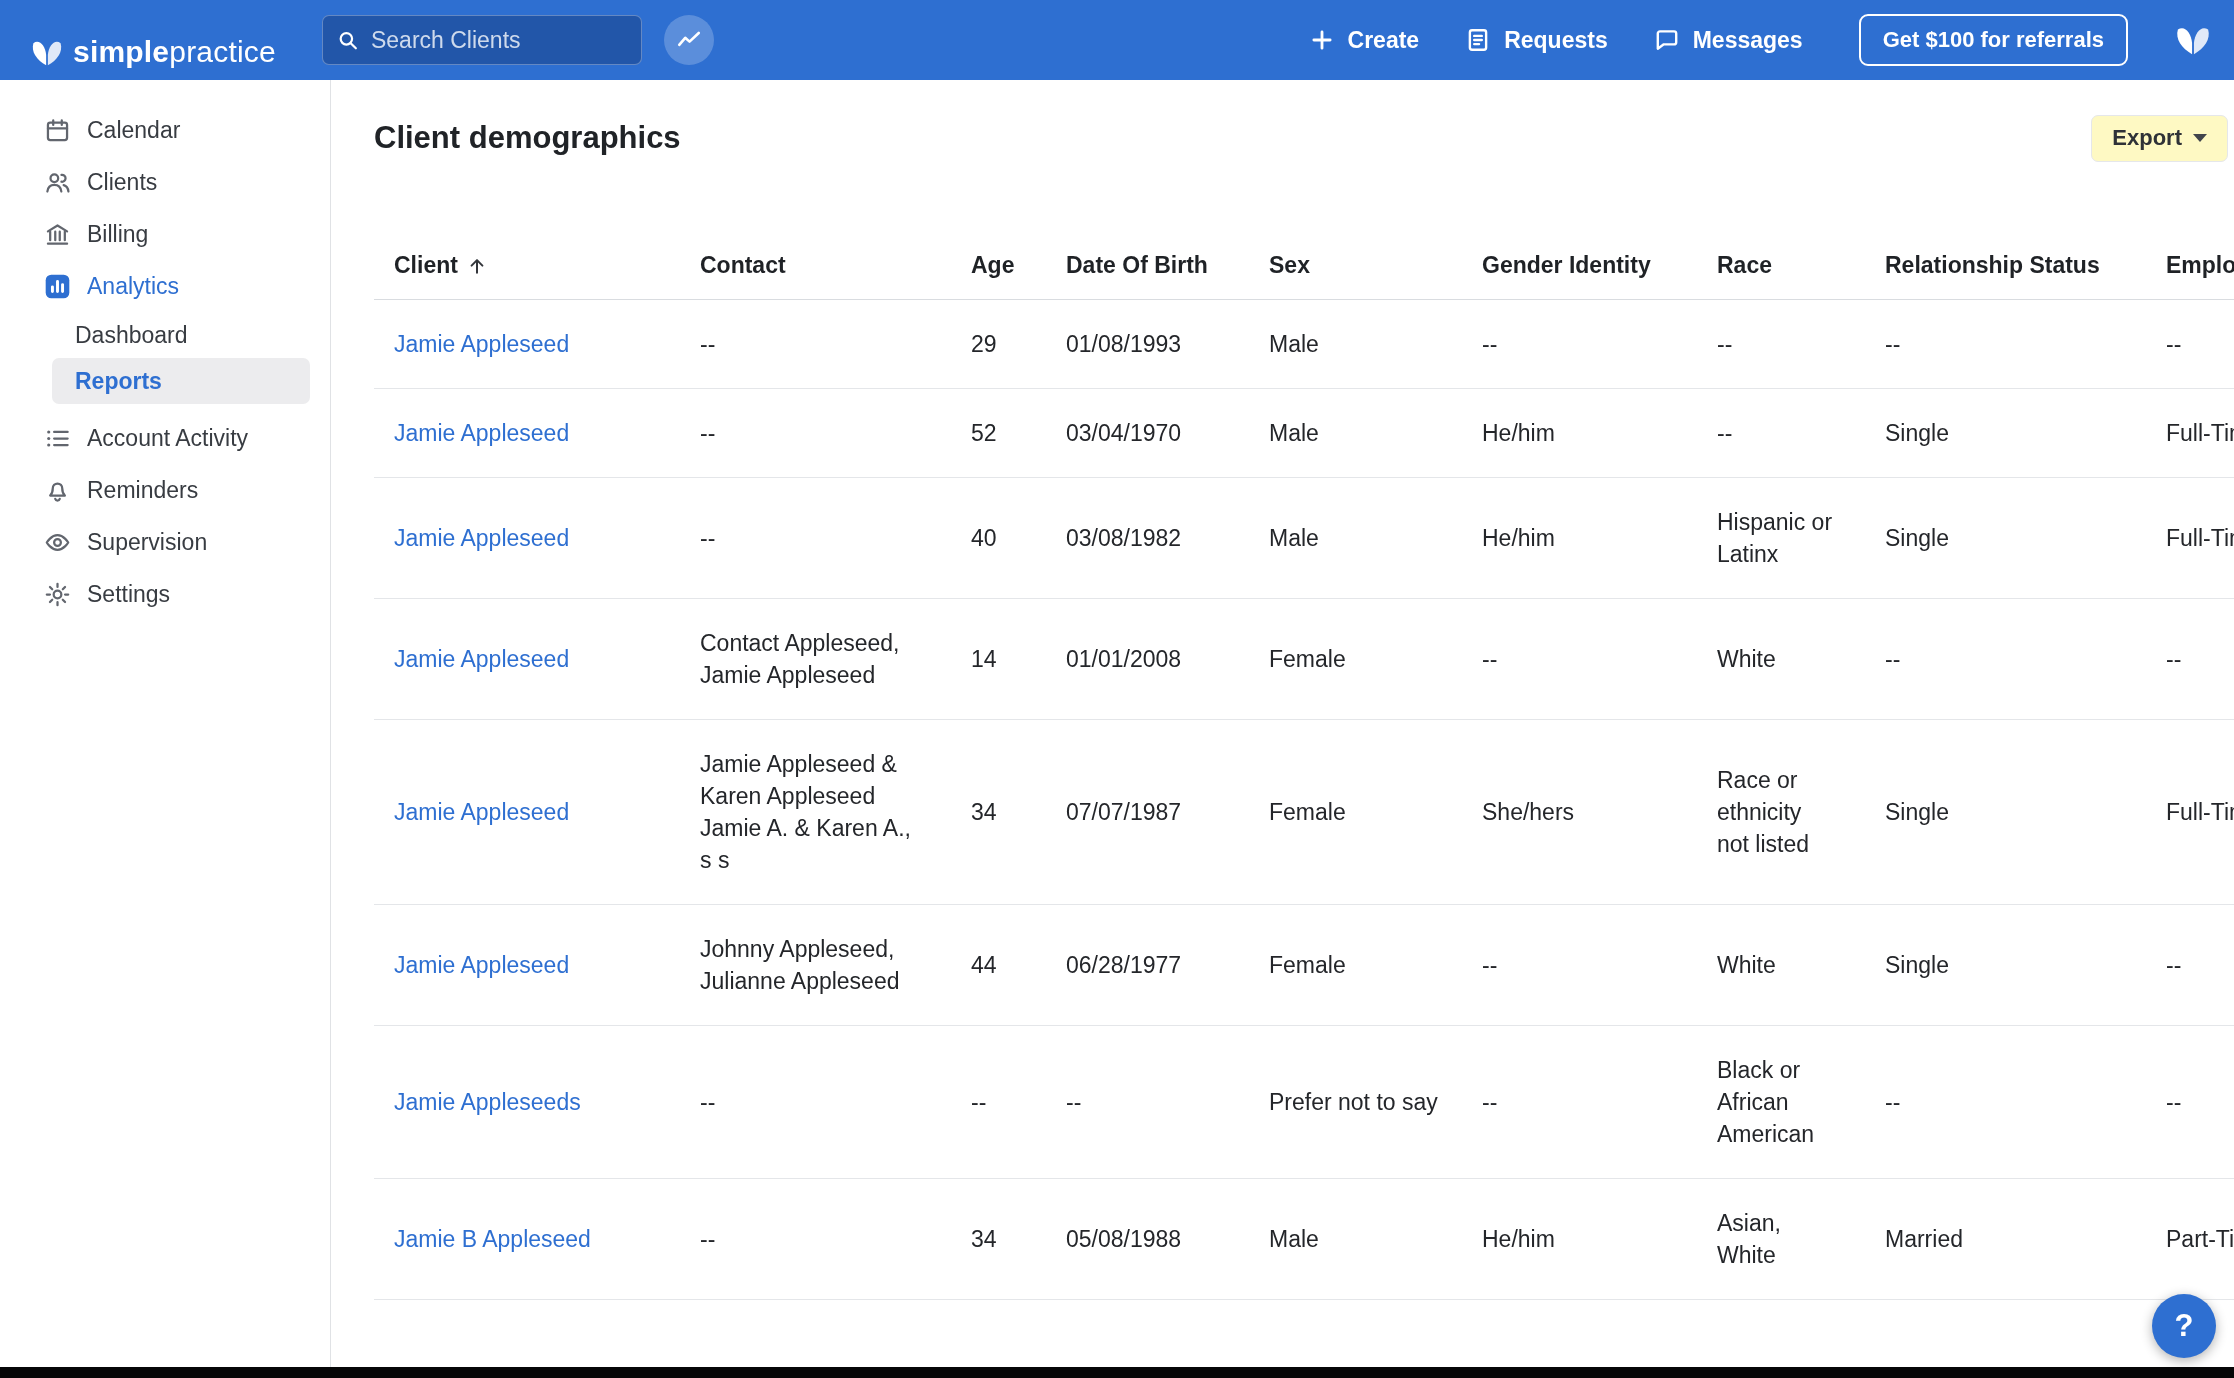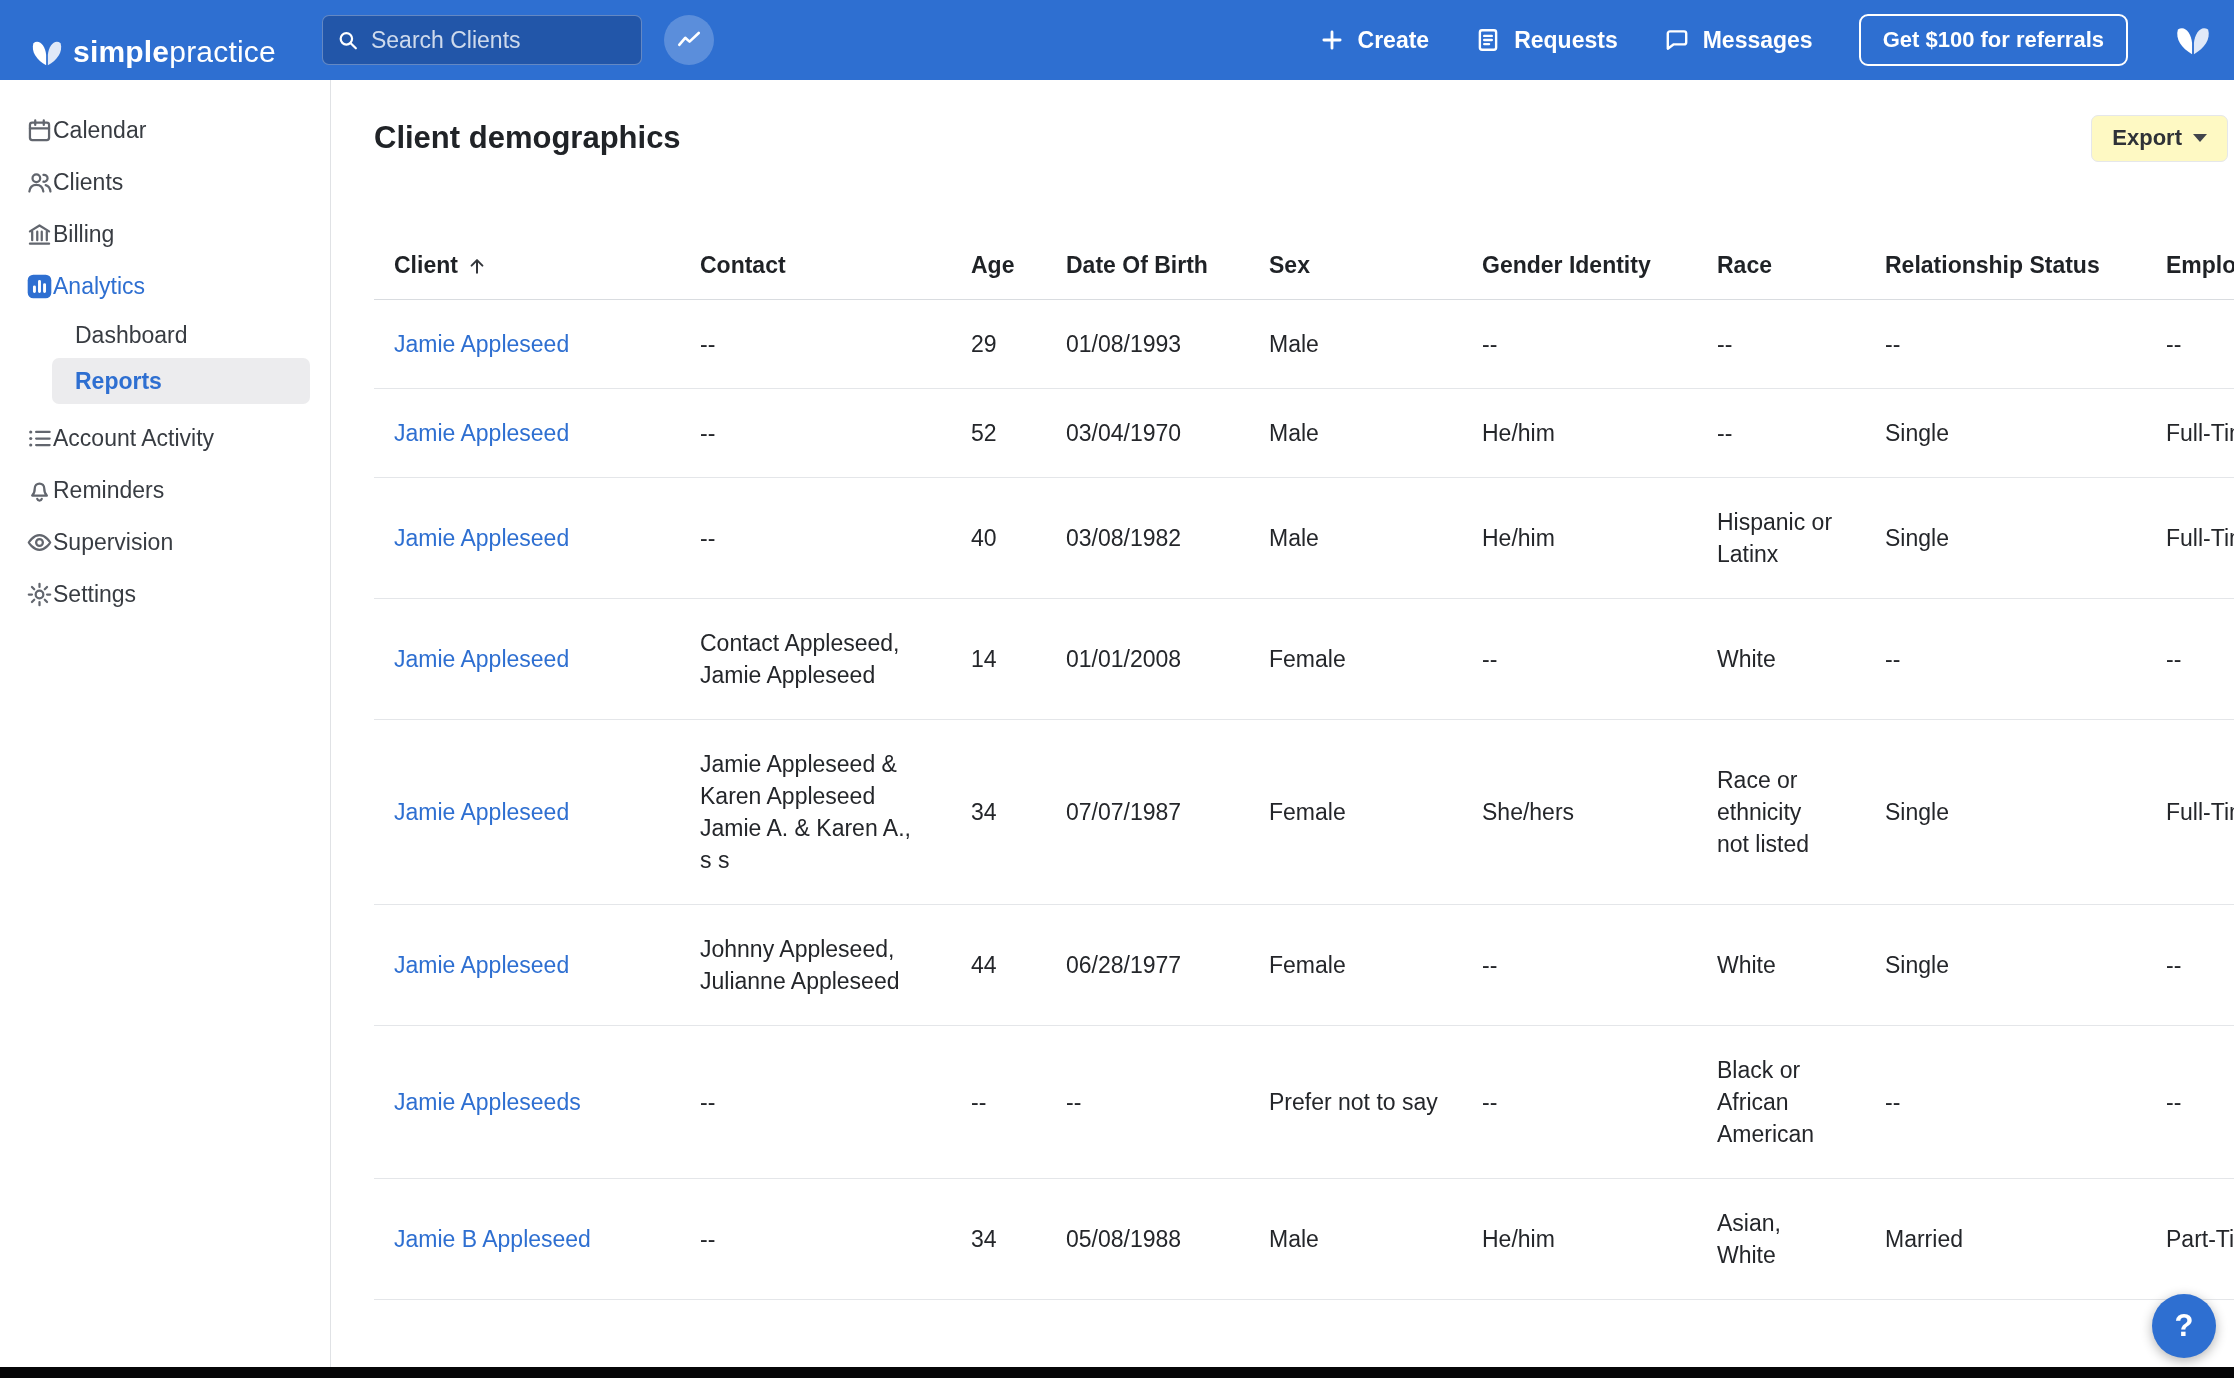--- a/index.html
+++ b/index.html
@@ -20,25 +20,25 @@
   .logo-text{color:#fff;font-size:30px;letter-spacing:.2px;}
   .logo-text b{font-weight:700;}
   .search-wrap{margin-left:46px;display:flex;align-items:center;height:50px;width:320px;
     background:rgba(11,40,95,.35);border:1px solid rgba(255,255,255,.3);border-radius:7px;padding:0 14px;}
   .search-input{background:transparent;border:none;outline:none;color:#fff;font-size:23px;margin-left:12px;width:100%;font-family:inherit;}
   .search-input::placeholder{color:rgba(255,255,255,.78);}
   .activity-btn{width:50px;height:50px;border-radius:50%;margin-left:22px;border:none;cursor:pointer;
     background:rgba(255,255,255,.22);display:flex;align-items:center;justify-content:center;}
   .topbar-right{margin-left:auto;display:flex;align-items:center;gap:46px;margin-right:22px;}
   .tb-item{display:flex;align-items:center;gap:13px;color:#fff;font-size:23px;font-weight:600;background:none;border:none;cursor:pointer;}
-  .referral-btn{border:2px solid #fff;border-radius:9px;background:transparent;color:#fff;font-size:22px;font-weight:700;padding:11px 22px;cursor:pointer;}
+  .referral-btn{border:2px solid #fff;border-radius:9px;background:transparent;color:#fff;font-size:22px;font-weight:700;padding:11px 22px;cursor:pointer;margin-left:10px;}
 
   
   .sidebar{position:absolute;top:80px;left:0;bottom:11px;width:331px;background:#fff;border-right:1px solid #e0e2e5;padding-top:24px;}
-  .side-item{height:52px;display:flex;align-items:center;gap:0;padding-left:26px;cursor:pointer;}
+  .side-item{height:52px;display:flex;align-items:center;gap:16px;padding-left:44px;cursor:pointer;}
   .side-item .icon{width:27px;height:27px;color:#62666e;display:flex;align-items:center;justify-content:center;flex:none;}
   .side-label{font-size:23px;color:#383c42;white-space:nowrap;}
   .side-item.active .side-label{color:var(--accent);}
   .side-sub{height:46px;display:flex;align-items:center;cursor:pointer;margin:0 20px 0 52px;padding-left:23px;border-radius:7px;}
   .side-sub.selected{background:var(--selected-bg);}
   .side-sub.selected .side-label{color:var(--accent);font-weight:700;}
   .mt8{margin-top:8px;}
 
   
   .main{position:absolute;top:80px;left:332px;right:0;bottom:11px;background:#fff;overflow:hidden;}

